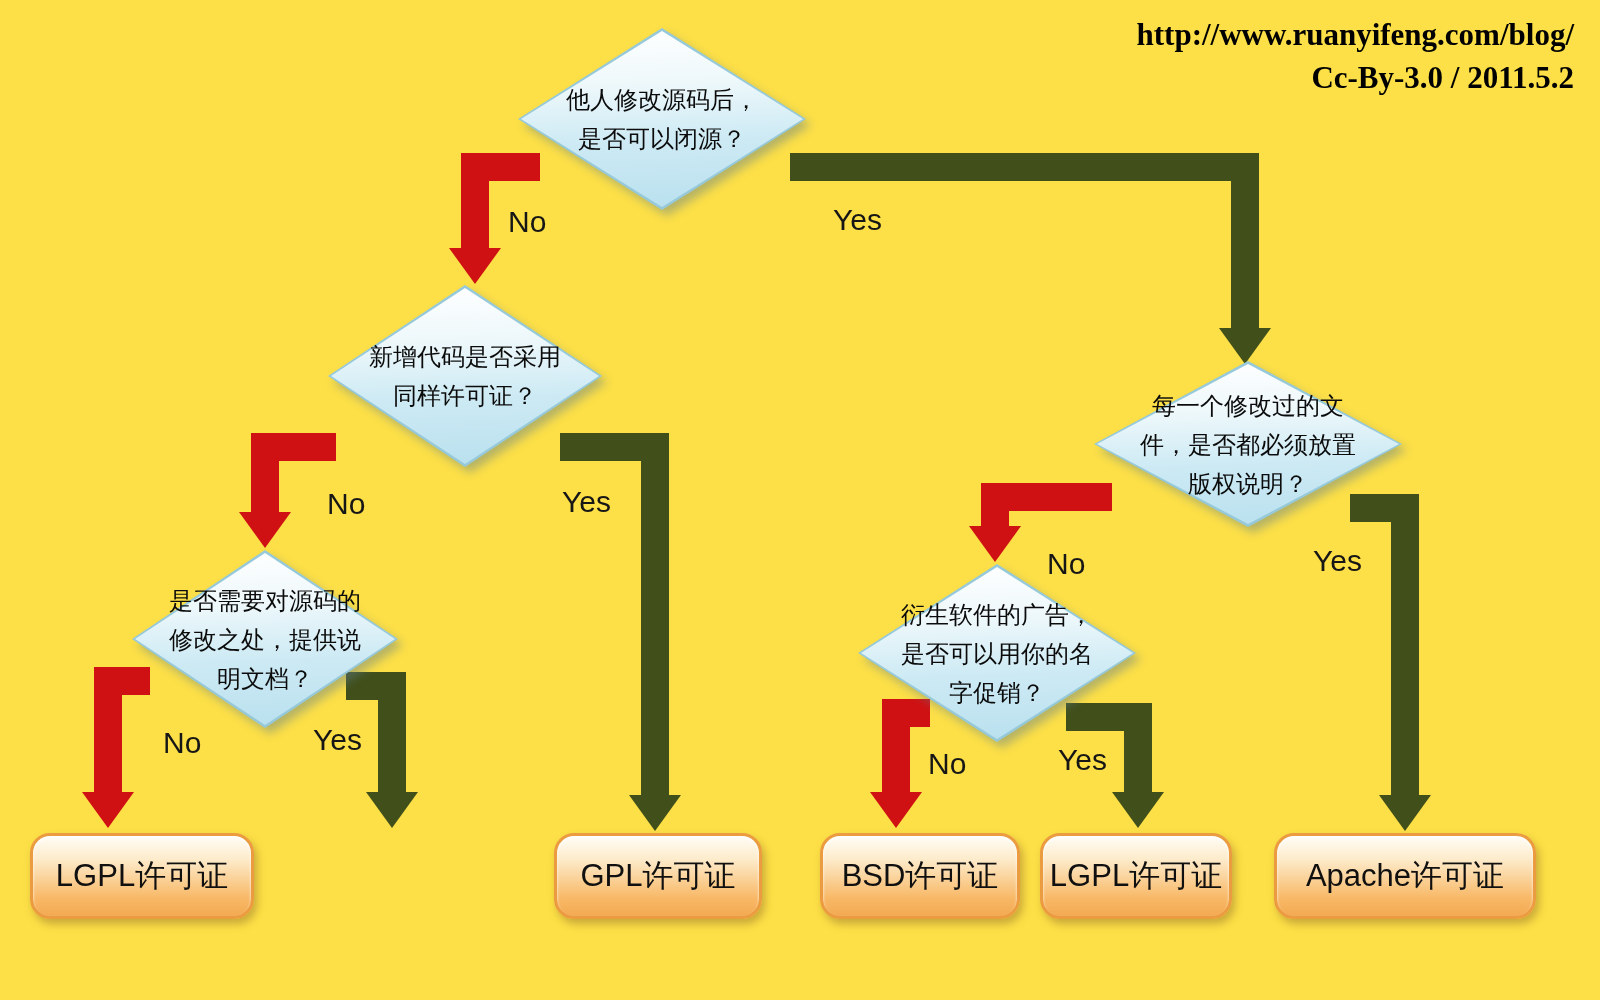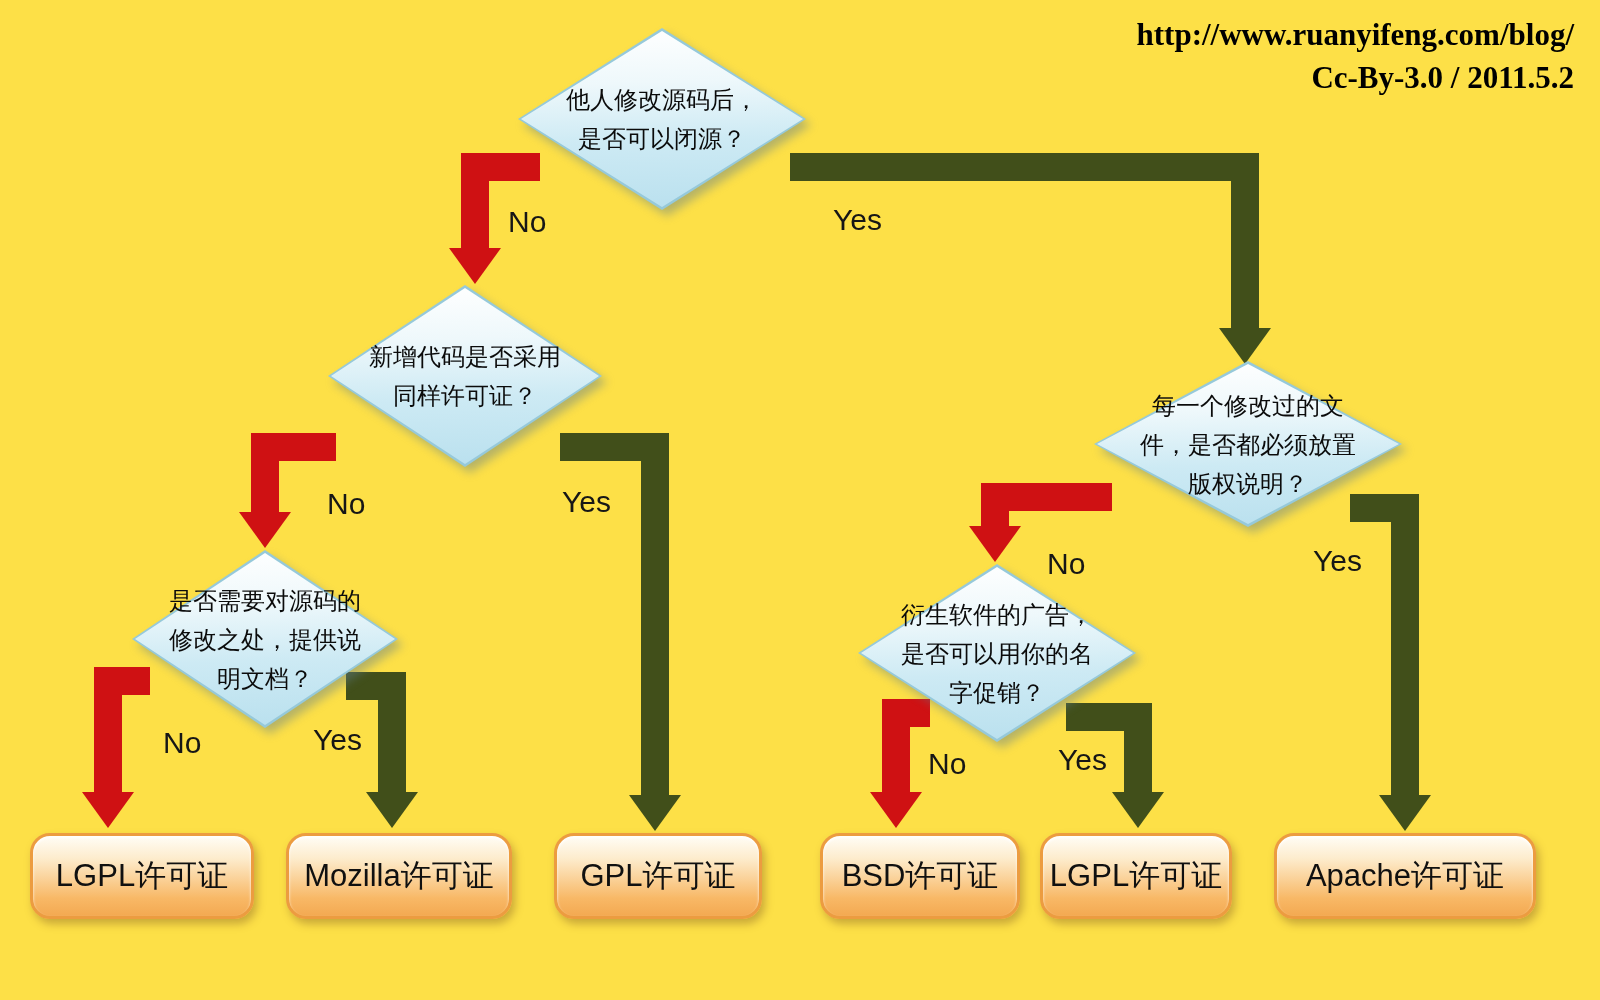--- a/index.html
+++ b/index.html
@@ -128,23 +128,20 @@
   <div class="edge-label" style="left:1047px; top:547px">No</div>
   <div class="edge-label" style="left:1313px; top:544px">Yes</div>
   <div class="edge-label" style="left:163px;  top:726px">No</div>
   <div class="edge-label" style="left:313px;  top:723px">Yes</div>
   <div class="edge-label" style="left:928px;  top:747px">No</div>
   <div class="edge-label" style="left:1058px; top:743px">Yes</div>
 
   <div class="result" style="left:30px;   top:833px; width:224px">
     <span>LGPL许可证</span>
   </div>
-  <div class="result" style="left:286px;  top:833px; width:226px">
-    <span>Mozilla许可证</span>
-  </div>
   <div class="result" style="left:554px;  top:833px; width:208px">
     <span>GPL许可证</span>
   </div>
   <div class="result" style="left:820px;  top:833px; width:200px">
     <span>BSD许可证</span>
   </div>
   <div class="result" style="left:1040px; top:833px; width:192px">
     <span>LGPL许可证</span>
   </div>
   <div class="result" style="left:1274px; top:833px; width:262px">

